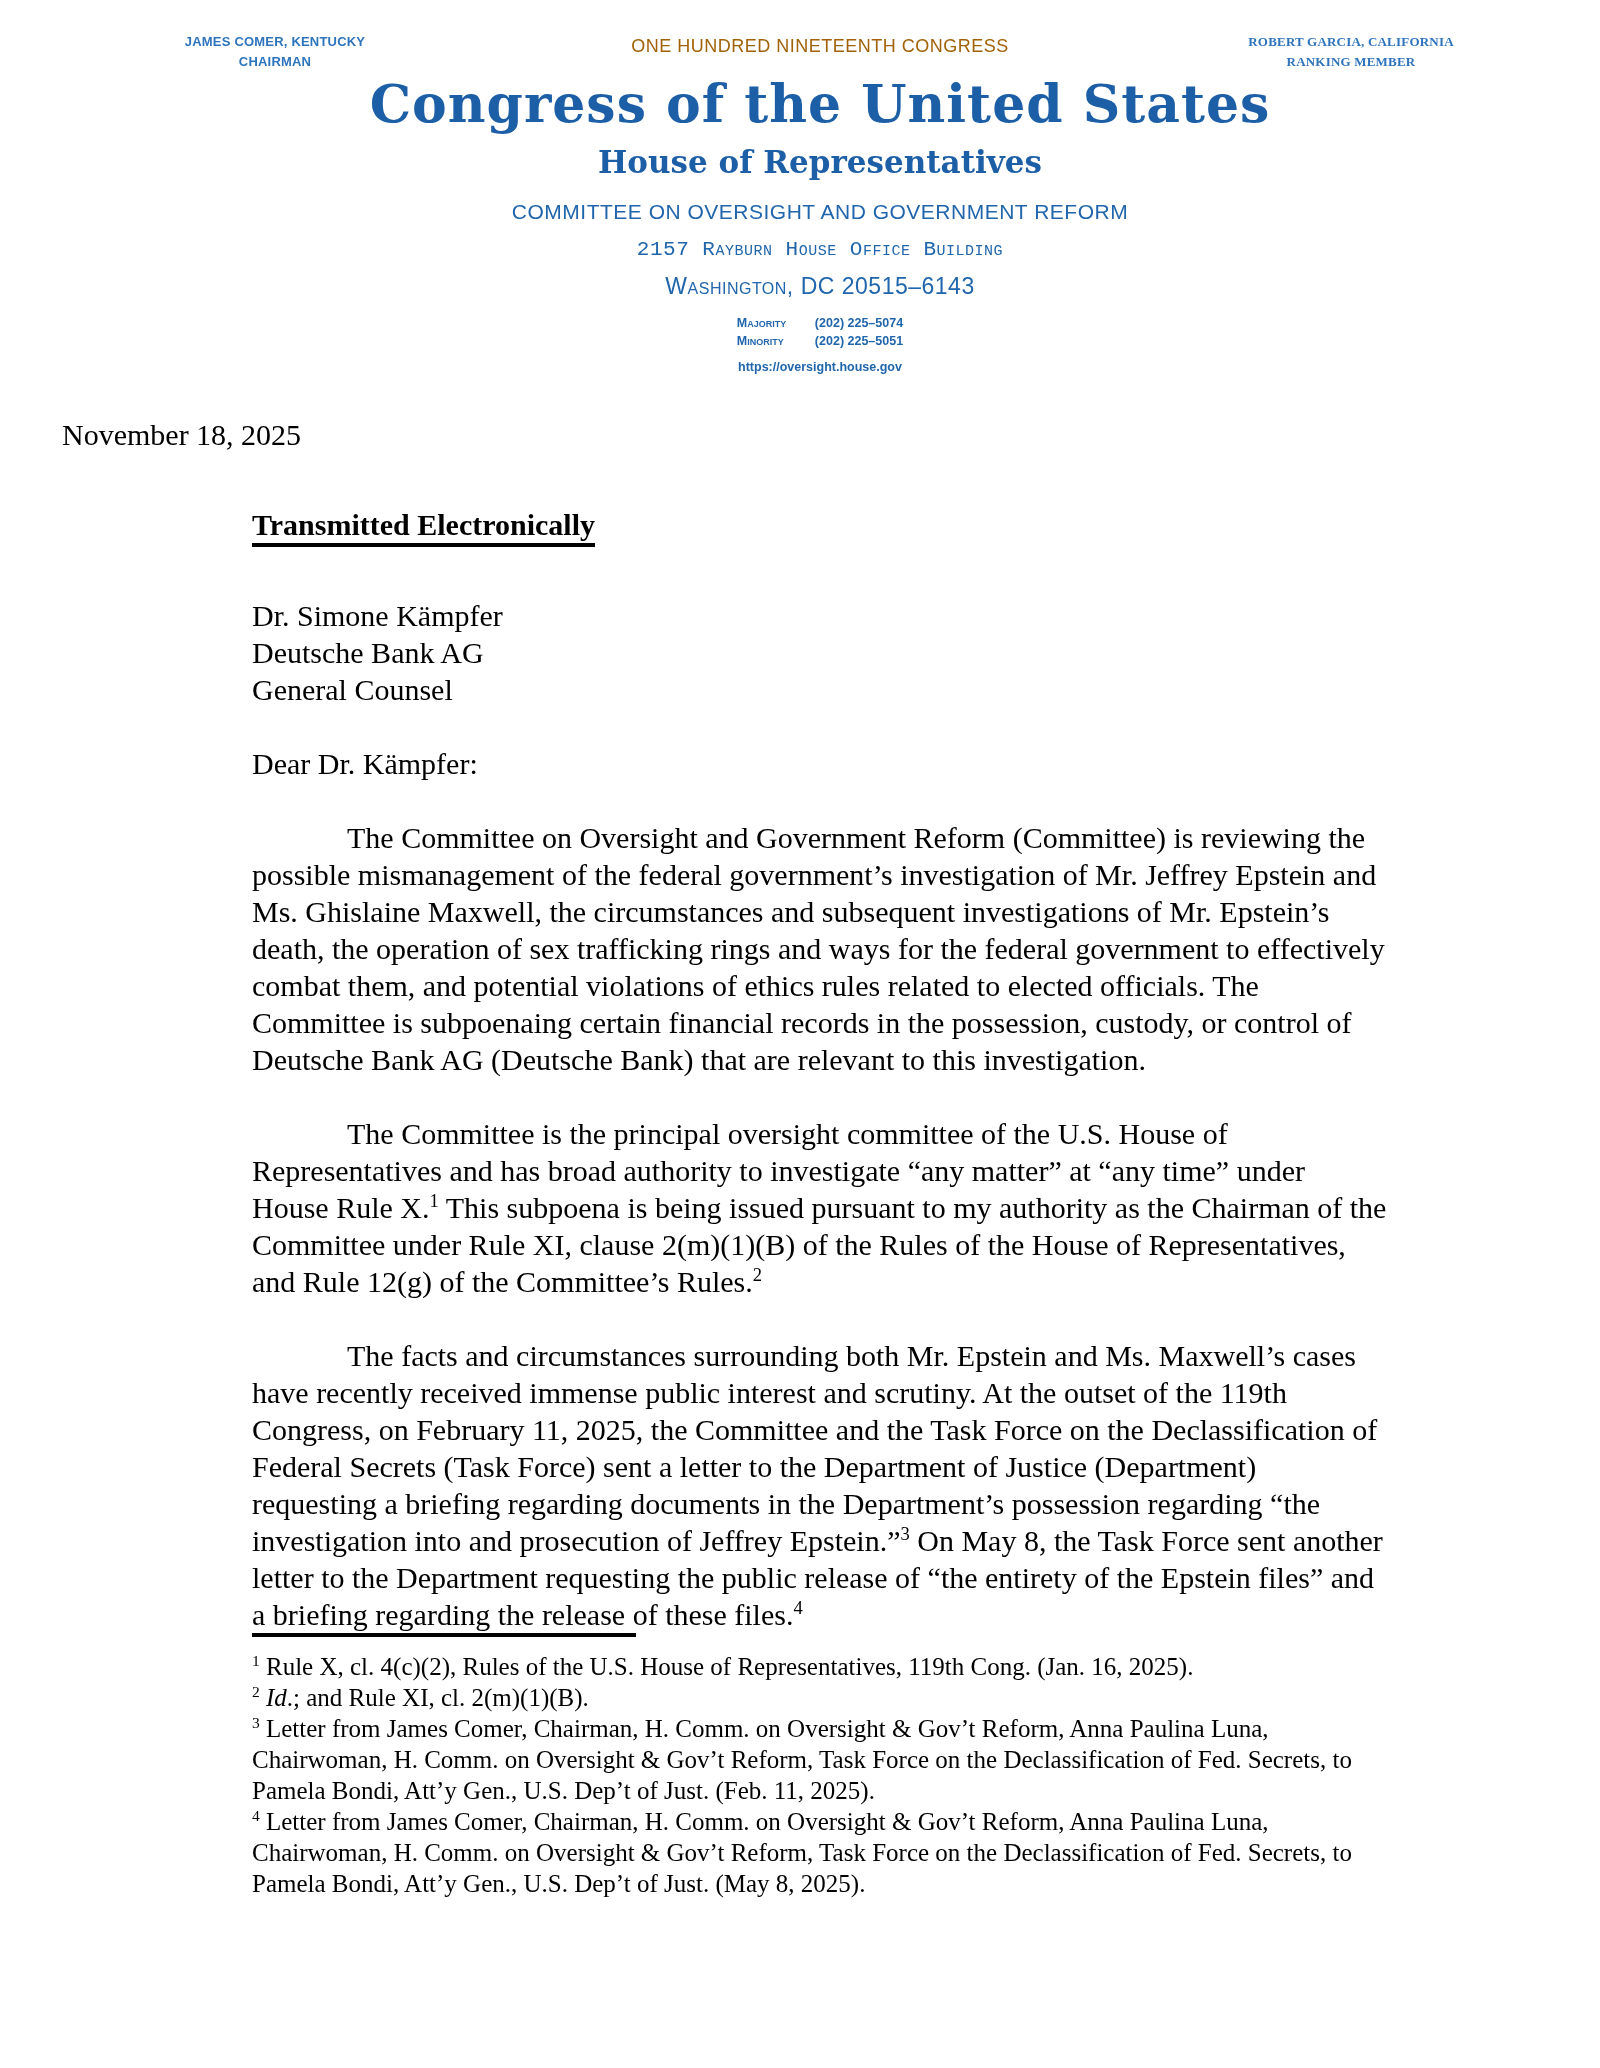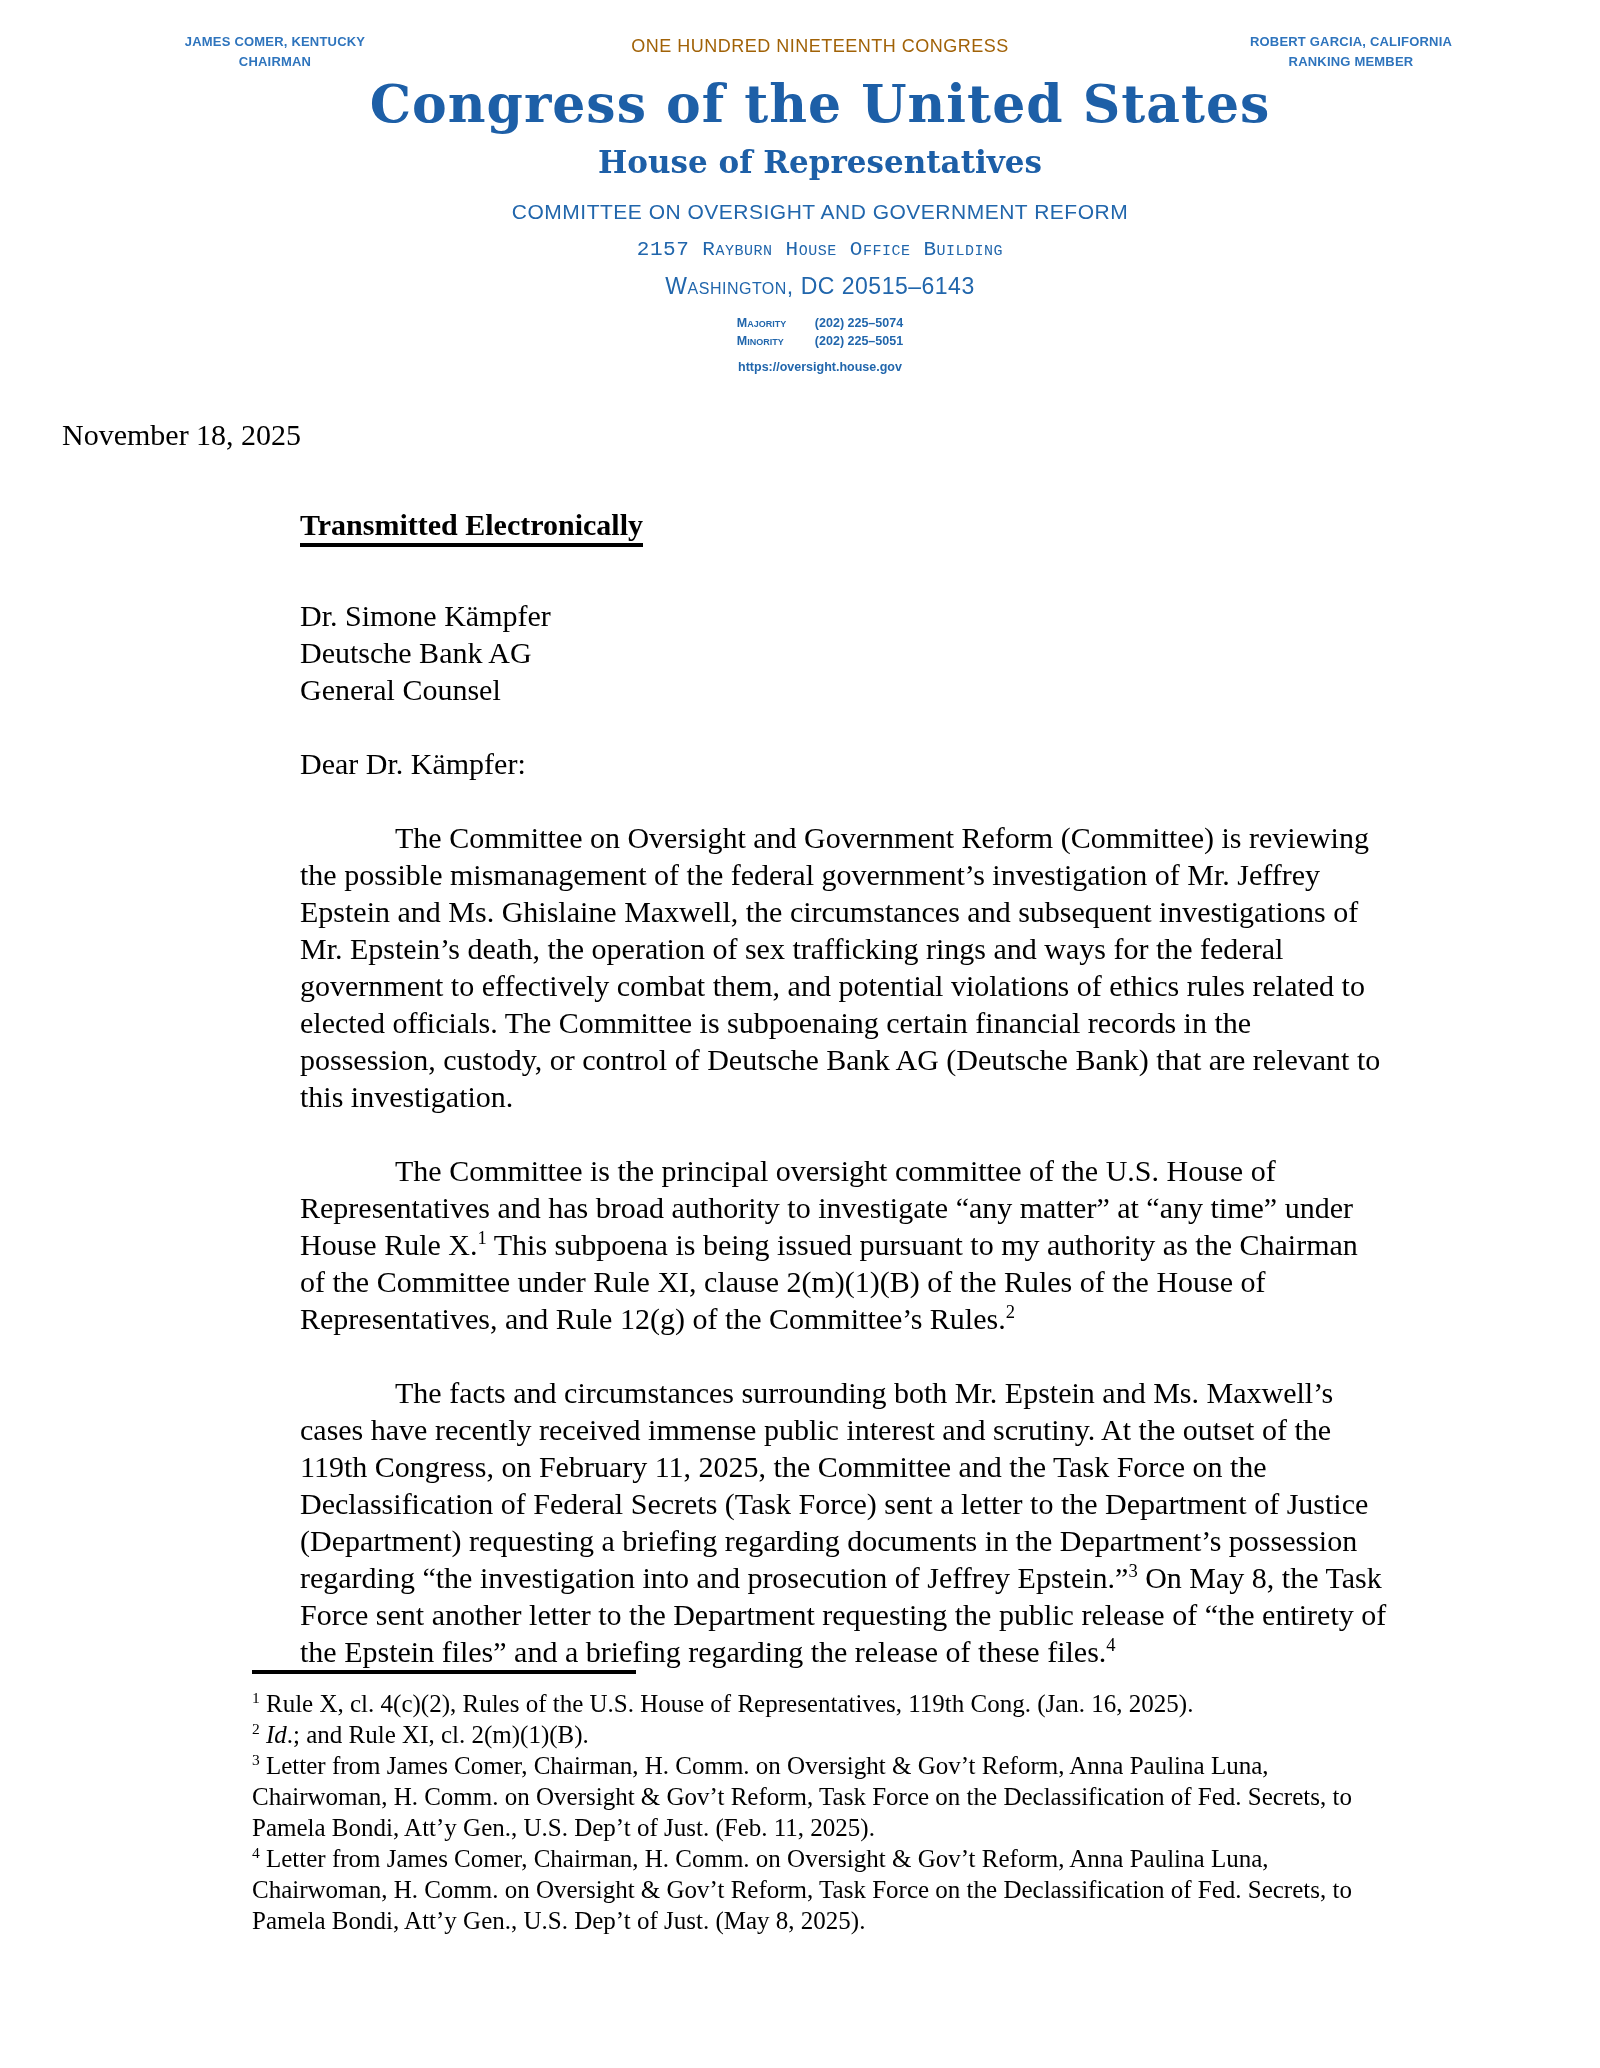--- a/index.html
+++ b/index.html
@@ -12,21 +12,21 @@
     padding-left:40px;
   }
   
   .letterhead{ position:relative; padding-top:30px; }
   .corner{
     position:absolute; top:32px; text-align:center;
     font-family:"Liberation Sans", sans-serif; font-weight:bold;
     font-size:13px; line-height:1.55; color:#2e74bd; letter-spacing:.2px;
   }
   .corner.left{ left:88px; width:250px; }
-  .corner.right{ right:62px; width:330px; }
+  .corner.right{ right:62px; width:330px;font-family:Liberation Serif, serif; }
   .lh-center{ text-align:center; }
   .congress-line{
     font-family:"Liberation Sans", sans-serif; color:#a16207;
     font-size:18px; letter-spacing:.5px; padding-top:6px;
   }
   .org-title{
     font-family:"DejaVu Serif", serif; font-weight:bold; color:#1d5fa7;
     font-size:52px; margin-top:16px; letter-spacing:1px;
   }
   .org-subtitle{
@@ -50,21 +50,21 @@
     font-family:"Liberation Sans", sans-serif; color:#2166ac;
     font-size:12.5px; font-weight:bold; line-height:1.45;
   }
   .phone-row .lbl{ display:inline-block; width:78px; font-variant:small-caps; }
   .website{
     font-family:"Liberation Sans", sans-serif; color:#2166ac;
     font-size:12.5px; font-weight:bold; margin-top:10px;
   }
   
   .date-line{ font-size:30px; margin-top:44px; }
-  .content{ padding:0 190px; font-size:30px; line-height:37px;margin-left:48px; }
+  .content{ padding:0 190px; font-size:30px; line-height:37px; }
   .transmitted{ margin-top:54px; }
   .transmitted span{
     font-weight:bold; border-bottom:4px solid #000; padding-bottom:2px;
   }
   .recipient{ margin-top:54px; }
   .salutation{ margin-top:37px; }
   .body-para{ margin-top:37px; text-indent:95px; }
   
   .footnotes{ margin-top:auto; padding:0 190px 178px 190px; }
   .fn-rule{ width:384px; border-top:4px solid #000; margin-bottom:14px; }

